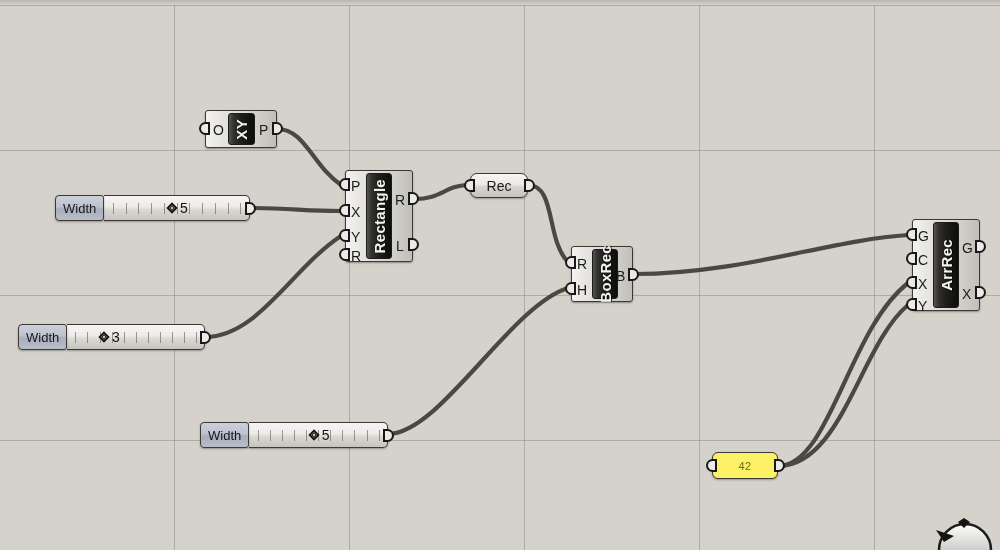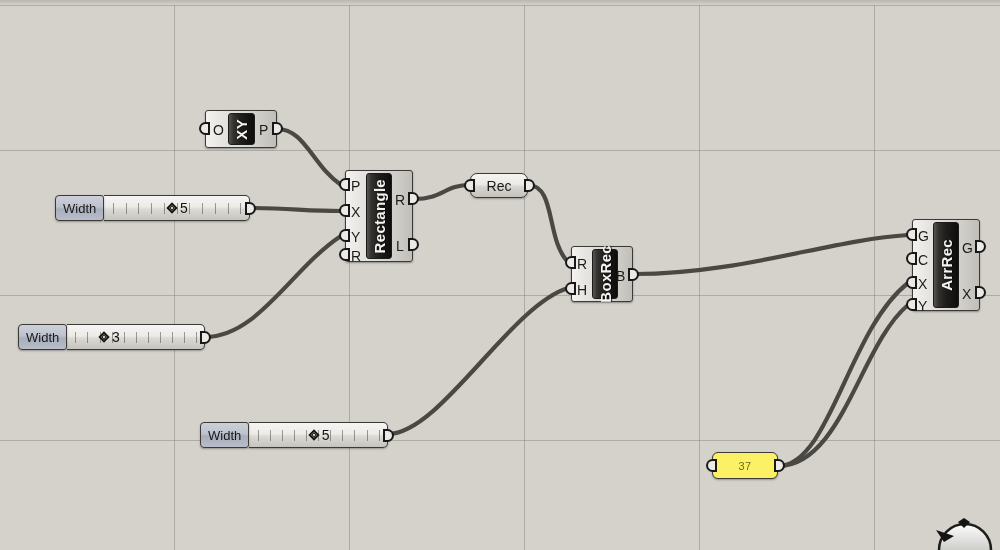--- a/index.html
+++ b/index.html
@@ -258,21 +258,21 @@
         <i></i>
       </div>
     <span class="port-label" style="left:50px;top:22px;">G</span>
     <div class="grip out" style="left:63px;top:67px;">
         <i></i>
       </div>
     <span class="port-label" style="left:50px;top:68px;">X</span>
   </div>
 
   <div class="num-panel" style="left:712px;top:452px;width:66px;height:27px;">
-    <span>37</span>
+    <span>42</span>
   </div>
   <div class="grip in" style="position:absolute;left:706px;top:459px;">
       <i></i>
     </div>
   <div class="grip out" style="position:absolute;left:774px;top:459px;">
       <i></i>
     </div>
 
   <div class="slider" style="left:55px;top:195px;width:195px;">
     <div class="slider-label">

